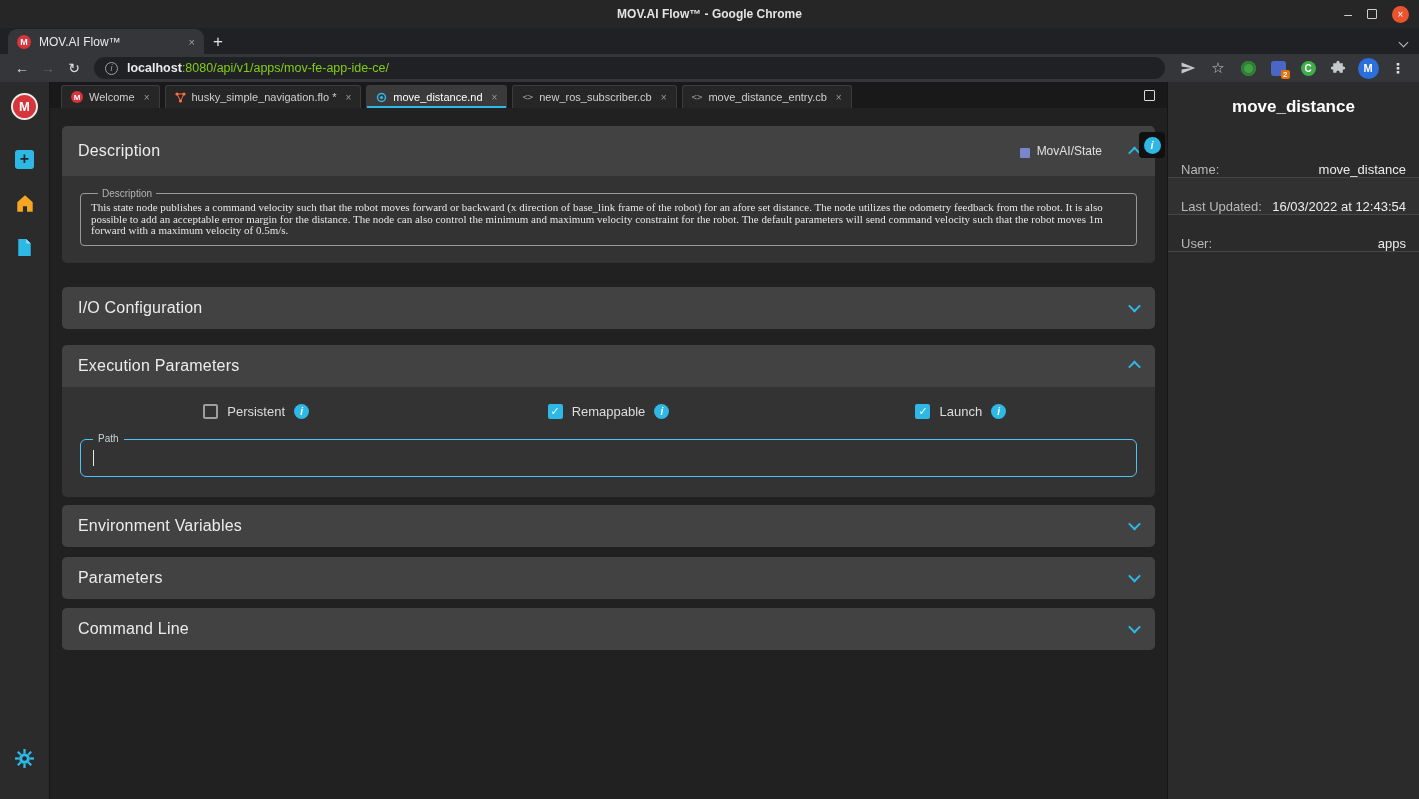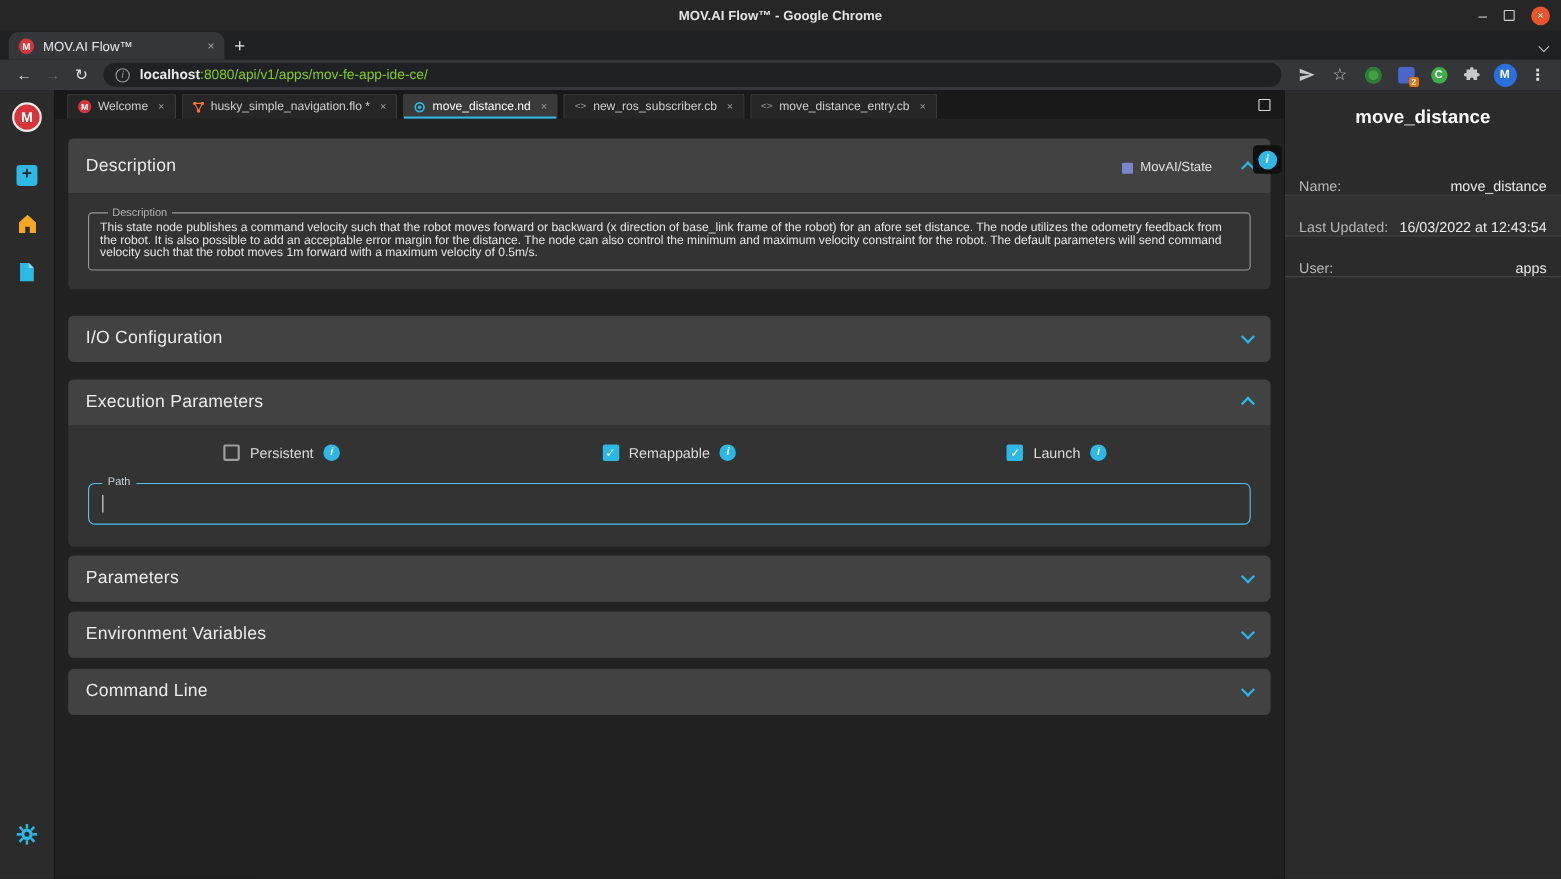--- a/index.html
+++ b/index.html
@@ -81,21 +81,21 @@
 
   .sec-desc{margin-bottom:24px}
   .sec-io{margin-bottom:16px}
   .sec-exec{margin-bottom:8px}
   .sec-params{margin-bottom:9px}
   .sec-env{margin-bottom:10px}
 
   .desc-body{padding:12px 18px 17px}
   .desc-fs{border:1px solid #999;border-radius:4px;padding:3px 10px 8px}
   .desc-fs legend{font-size:10px;color:#b5b5b5;padding:0 4px;margin-left:7px}
-  .desc-text{font-family:Liberation Sans, sans-serif;font-size:11px;line-height:11.5px;color:#e6e6e6}
+  .desc-text{font-family:Liberation Serif, serif;font-size:11px;line-height:11.5px;color:#e6e6e6}
 
   .exec-body{padding:17px 18px 20px}
   .cb-row{display:flex;margin-bottom:20px}
   .cb-col{flex:1;display:flex;justify-content:center}
   .cb{display:flex;align-items:center;gap:9px}
   .box{width:15px;height:15px;border:2px solid #9e9e9e;border-radius:2px;position:relative;flex:none}
   .box.checked{background:#2eb8e6;border-color:#2eb8e6}
   .box.checked::after{content:"✓";position:absolute;inset:0;display:flex;align-items:center;justify-content:center;color:#fff;font-size:11px;font-weight:bold}
   .cb-label{font-size:13px;color:#ddd}
   .info-ic{width:15px;height:15px;border-radius:50%;background:#2eb8e6;color:#fff;font-size:10px;font-weight:bold;font-style:italic;display:flex;align-items:center;justify-content:center;flex:none}
@@ -314,32 +314,32 @@
               </div>
             </div>
             <div class="path-field">
               <span class="path-label">Path</span>
               <span class="path-value"></span>
               <span class="caret"></span>
             </div>
           </div>
         </div>
 
+        <div class="sec sec-env">
+          <div class="sec-head">
+            <span class="sec-title">Environment Variables</span>
+            <span class="head-right">
+                <span class="chev down"></span>
+              </span>
+          </div>
+        </div>
+
         <div class="sec sec-params">
           <div class="sec-head">
             <span class="sec-title">Parameters</span>
-            <span class="head-right">
-                <span class="chev down"></span>
-              </span>
-          </div>
-        </div>
-
-        <div class="sec sec-env">
-          <div class="sec-head">
-            <span class="sec-title">Environment Variables</span>
             <span class="head-right">
                 <span class="chev down"></span>
               </span>
           </div>
         </div>
 
         <div class="sec sec-cmd">
           <div class="sec-head">
             <span class="sec-title">Command Line</span>
             <span class="head-right">

